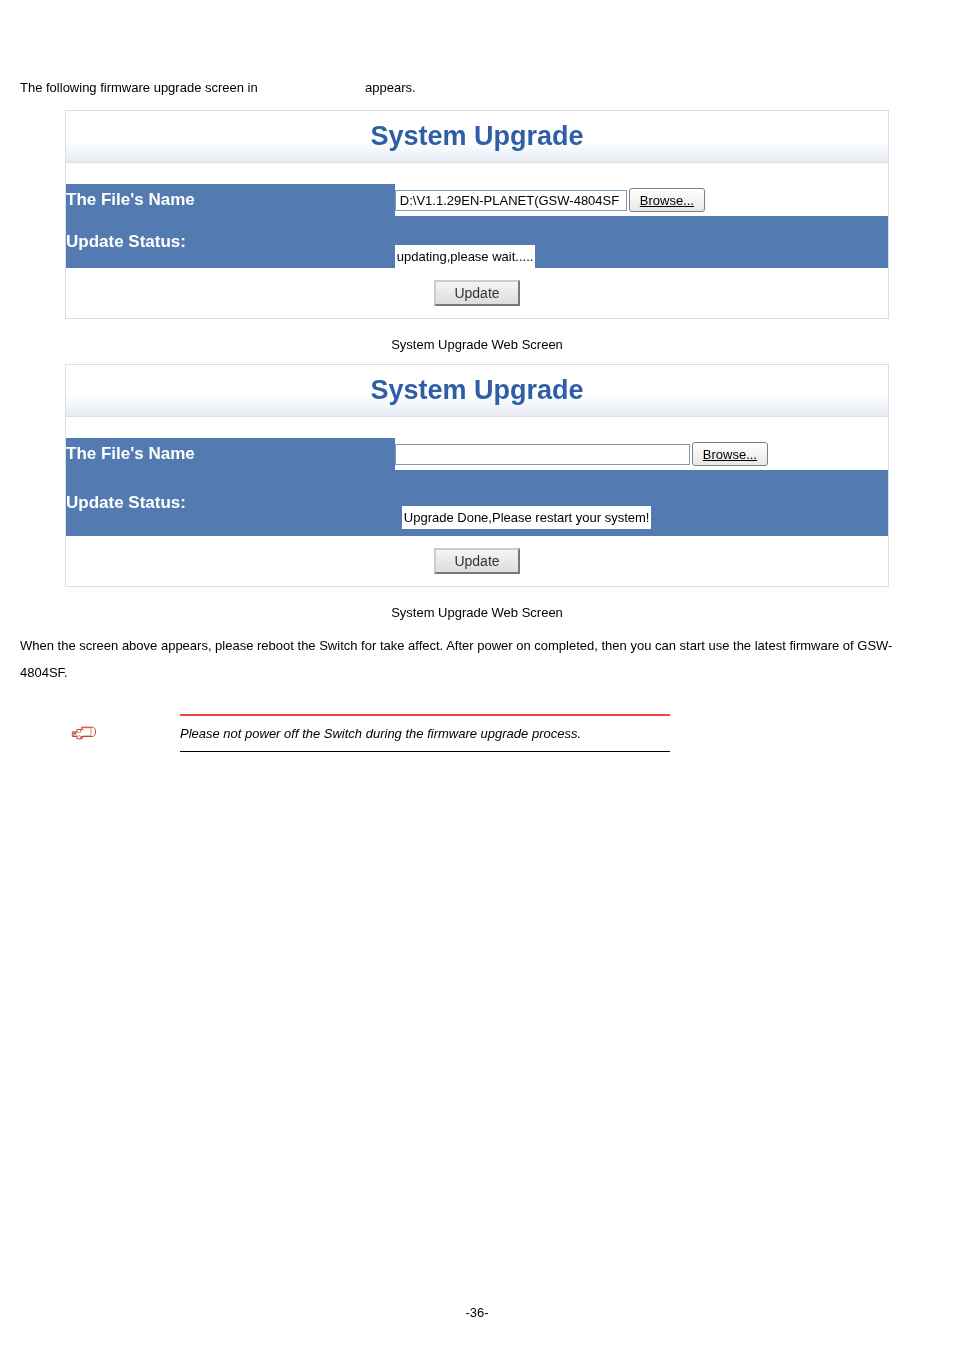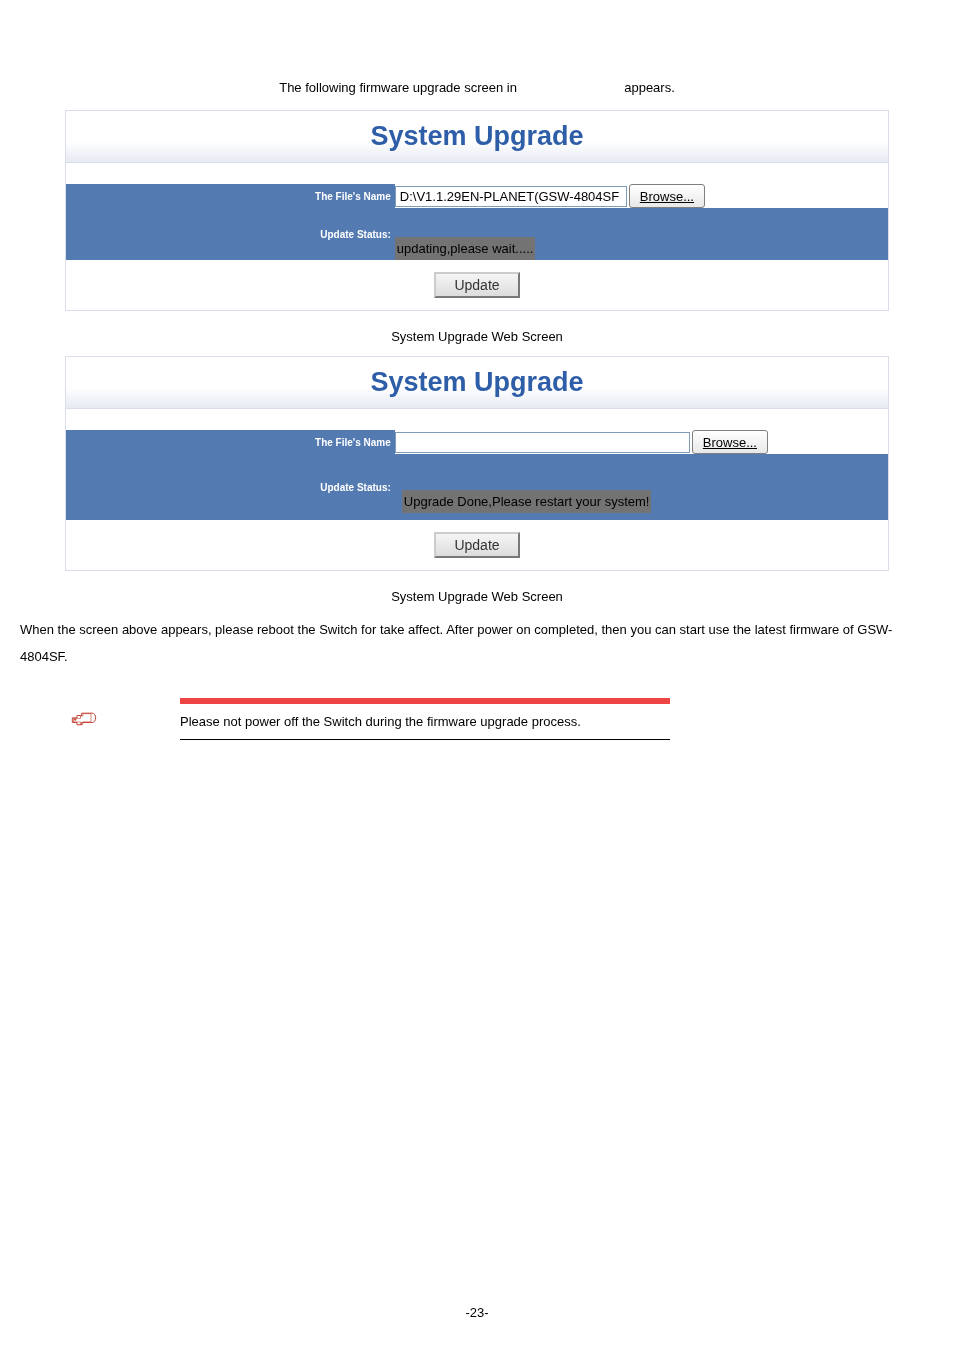--- a/index.html
+++ b/index.html
@@ -10,21 +10,21 @@
     body {
       font-family: Arial, sans-serif;
       background: #ffffff;
       width: 954px;
       margin: 0 auto;
       padding: 80px 20px 20px 20px;
       color: #000;
     }
     .intro-text {
       font-size: 13px;
-      text-align: center;
+      text-align: left;
       margin-bottom: 15px;
     }
     .intro-text .gap {
       display: inline-block;
       width: 100px;
     }
     .upgrade-panel {
       border: 1px solid #d9deea;
       background: #ffffff;
       margin-bottom: 18px;
@@ -46,22 +46,22 @@
     .form-table {
       width: 100%;
       border-collapse: collapse;
     }
     .form-row {
       background: #537bb2;
     }
     .label-cell {
       color: #ffffff;
       font-weight: bold;
-      font-size: 10px;
-      text-align: right;
+      font-size: 17px;
+      text-align: left;
       padding: 6px 4px 6px 0;
       width: 40%;
       vertical-align: middle;
     }
     .value-cell {
       background: #ffffff;
       padding: 0;
       vertical-align: middle;
       width: 60%;
     }
@@ -87,21 +87,21 @@
       border-radius: 3px;
       margin-left: 2px;
       cursor: pointer;
       font-family: Arial, sans-serif;
       text-decoration: underline;
     }
     .mixed-row {
       background: #537bb2;
     }
     .status-span-white {
-      background: #737373;
+      background: #ffffff;
       color: #000;
       padding: 4px 2px;
       display: inline-block;
       font-size: 13px;
       margin-top: 29px;
     }
     .button-row {
       background: #ffffff;
       text-align: center;
       padding: 12px 0;
@@ -133,26 +133,27 @@
     }
     .note-icon {
       width: 160px;
       padding-left: 50px;
       display: flex;
       flex-direction: column;
       align-items: flex-start;
       justify-content: center;
     }
     .note-text-container {
-      border-top: 6px solid #ef4444;
+      border-top: 2px solid #ef4444;
       border-bottom: 1px solid #000;
       padding: 10px 40px 10px 0;
       font-size: 13px;
       flex: 0 0 auto;
       width: 490px;
+      font-style: italic;
     }
     .page-number {
       position: fixed;
       bottom: 30px;
       left: 0;
       width: 954px;
       text-align: center;
       font-size: 13px;
     }
     .panel-inner {
@@ -246,13 +247,13 @@
 <div class="note-block">
   <div class="note-icon">
     <svg class="hand-icon" viewBox="0 0 48 32">
       <path d="M 4 14 L 12 14 L 12 10 L 20 10 L 20 6 L 38 6 C 42 6 44 10 44 14 C 44 18 42 22 38 22 L 20 22 L 20 26 L 12 26 L 12 22 L 4 22 Z M 8 18 L 10 18 L 10 16 L 8 16 Z" fill="none" stroke="#c0392b" stroke-width="1.6"></path>
       <path d="M6 15 L18 15 L18 11 L22 11 L22 7 L36 7 L36 21 L22 21 L22 25 L18 25 L18 21 L6 21 Z" fill="none" stroke="#c0392b" stroke-width="1"></path>
     </svg>
   </div>
   <div class="note-text-container">Please not power off the Switch during the firmware upgrade process.</div>
 </div>
 
-<div class="page-number">-23-</div>
+<div class="page-number">-36-</div>
 
 </body></html>

